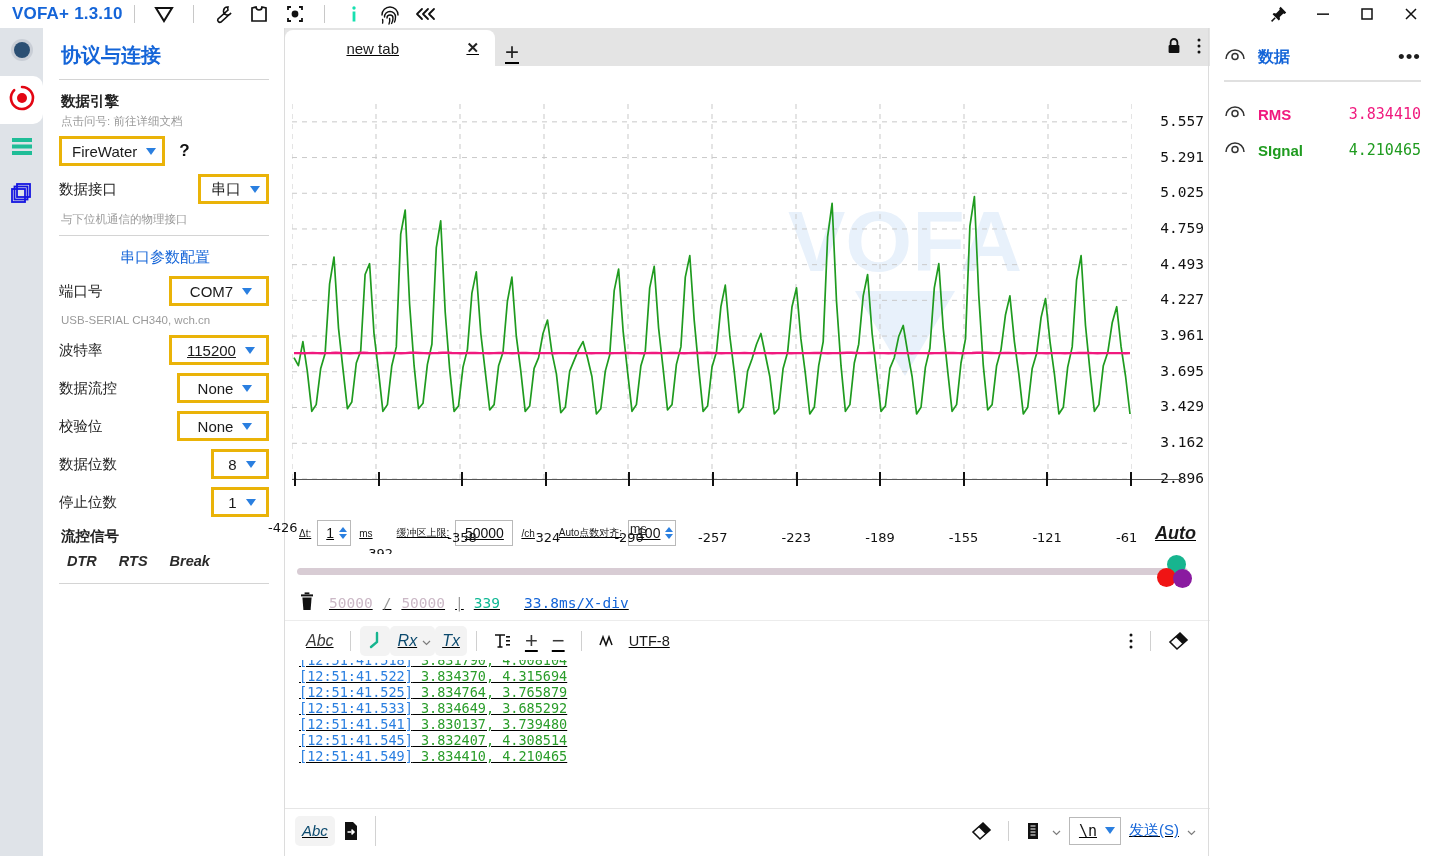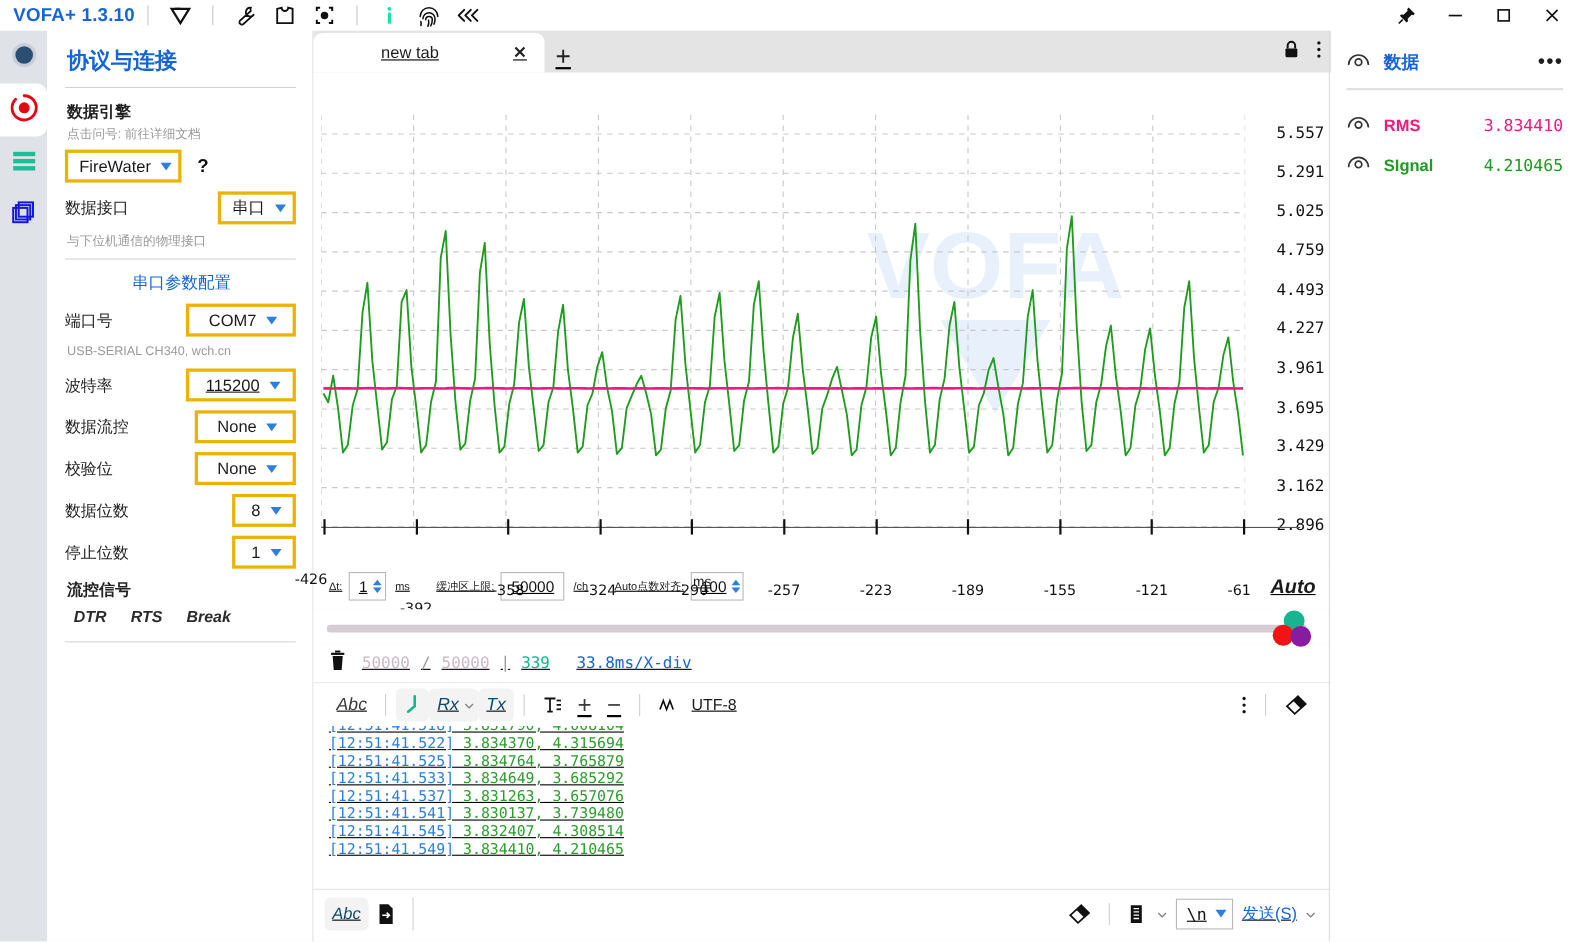--- a/index.html
+++ b/index.html
@@ -579,21 +579,20 @@
               <path d="M13 2 L20 9 L15.5 13 L8.5 6 Z" fill="#111"></path>
             </svg>
         </span>
       </div>
 
       <div class="logarea" id="logarea">
           <div class="logline" style="margin-top: -8px;"><span class="lt">[12:51:41.518]</span><span class="lv"> 3.831790, 4.008104</span></div>
           <div class="logline"><span class="lt">[12:51:41.522]</span><span class="lv"> 3.834370, 4.315694</span></div>
           <div class="logline"><span class="lt">[12:51:41.525]</span><span class="lv"> 3.834764, 3.765879</span></div>
           <div class="logline"><span class="lt">[12:51:41.533]</span><span class="lv"> 3.834649, 3.685292</span></div>
-          <div class="logline"><span class="lt">[12:51:41.537]</span><span class="lv"> 3.831263, 3.657076</span></div>
           <div class="logline"><span class="lt">[12:51:41.541]</span><span class="lv"> 3.830137, 3.739480</span></div>
           <div class="logline"><span class="lt">[12:51:41.545]</span><span class="lv"> 3.832407, 4.308514</span></div>
           <div class="logline"><span class="lt">[12:51:41.549]</span><span class="lv"> 3.834410, 4.210465</span></div>
         </div>
 
       <div class="inputbar">
         <span class="ctool boxed teal" style="font-size:15px">Abc</span>
         <span class="ctool">
           <svg width="18" height="20" viewBox="0 0 18 20">
               <path d="M3 1 L11 1 L15 5 L15 19 L3 19 Z" fill="#111"></path>

